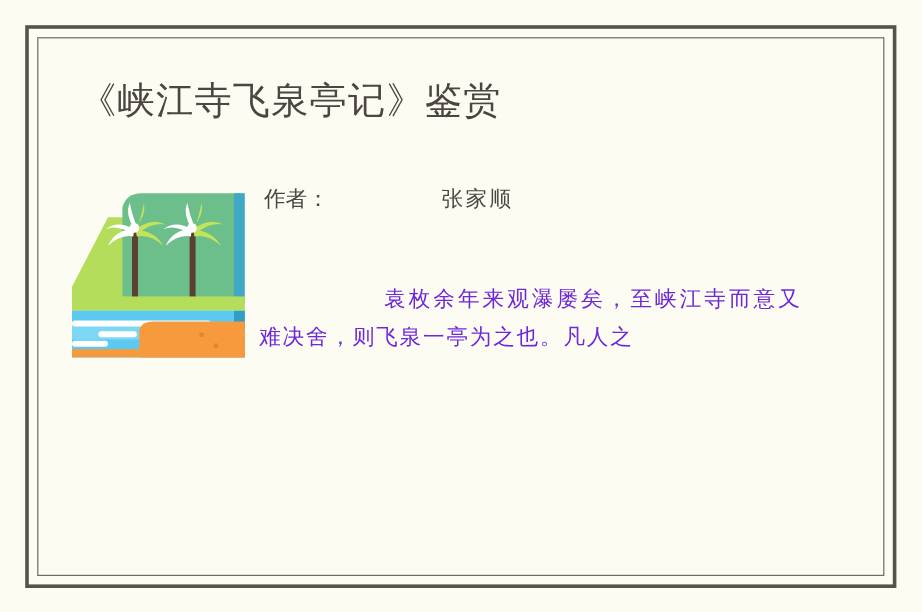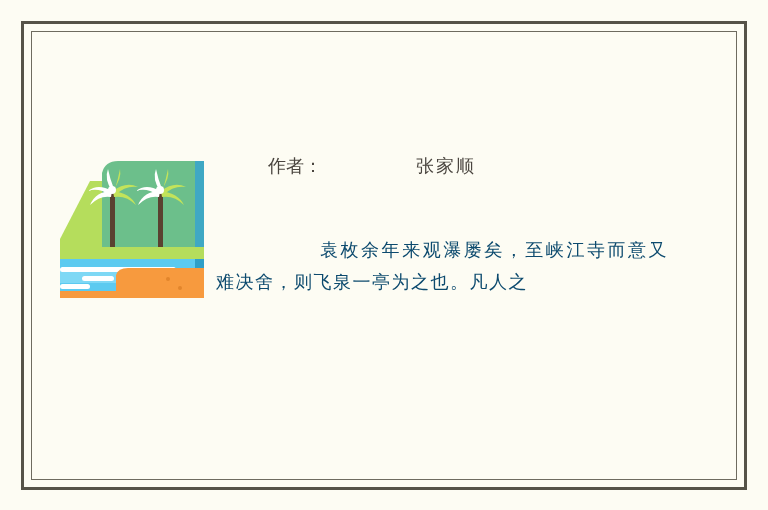--- a/index.html
+++ b/index.html
@@ -84,21 +84,20 @@
     width: 460px;
   }
 
   .author-line {
     position: relative;
     height: 46px;
     font-family: "DejaVu Serif", "Liberation Serif", serif;
     font-size: 18px;
     color: #4a453f;
     white-space: pre;
-    margin-left: 48px;
   }
   .author-label {
     position: absolute;
     left: 0;
     top: 12px;
   }
   .author-name {
     position: absolute;
     left: 148px;
     top: 12px;
@@ -107,39 +106,40 @@
   }
 
   .body-text {
     position: absolute;
     left: -4px;
     top: 92px;
     width: 452px;
     font-family: "DejaVu Serif", "Liberation Serif", serif;
     font-size: 18px;
     line-height: 32px;
-    color: #0c4a6e;
+    color: #6d28d9;
     text-align: justify;
     text-indent: 0;
   }
   .body-text .para {
     text-indent: 104px;
     letter-spacing: 1.5px;
   }
 </style>
 </head>
 <body>
 
 <div class="page">
 
   <div class="frame-outer"></div>
   <div class="frame-inner"></div>
 
   <div class="content">
 
+    <div class="title">《峡江寺飞泉亭记》鉴赏</div>
 
     <div class="illustration">
       <svg width="148" height="155" viewBox="0 0 148 155" xmlns="http://www.w3.org/2000/svg">
 
         <path d="M0 110 L0 96 L30 38 L58 38 L58 110 Z" fill="#b5dd5c"></path>
 
         <path d="M42 110 L42 30 Q45 18 58 18 L140 18 L140 110 Z" fill="#6cbf8b"></path>
 
         <rect x="135" y="18" width="9" height="92" fill="#3fa8c4"></rect>
 

